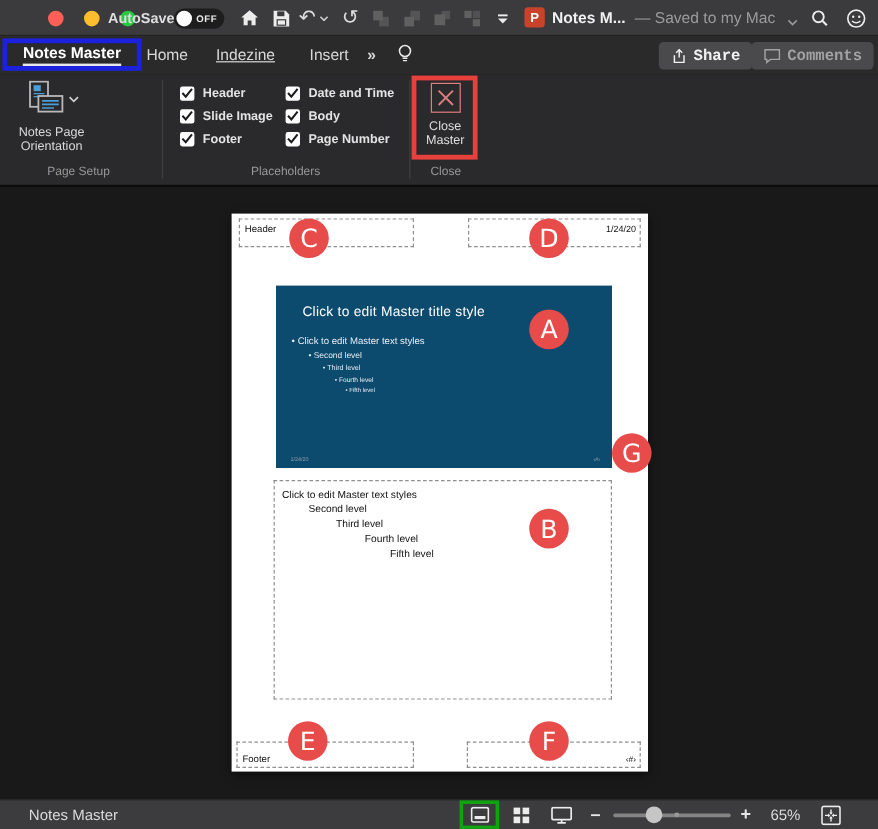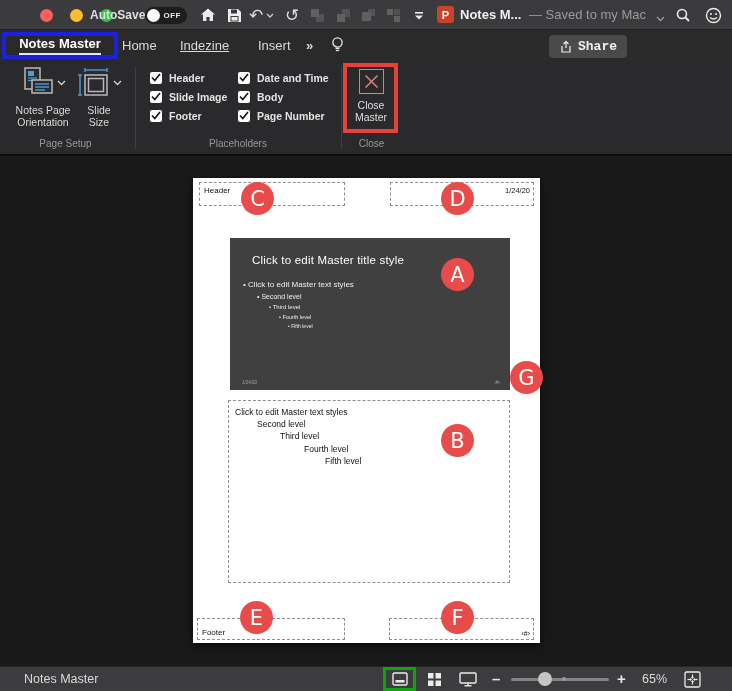--- a/index.html
+++ b/index.html
@@ -43,21 +43,21 @@
   .chk-lbl { font-size:10.5px; font-weight:bold; color:#e3e3e3; white-space:nowrap; }
   .close-annotation { position:absolute; left:343px; top:1px; width:55px; height:70px; border:4px solid #e8403c; }
   .close-btn { position:absolute; left:352px; top:7px; width:38px; display:flex; flex-direction:column; align-items:center; }
   .close-x { width:25px; height:25px; border:1.5px solid #de7d7d; display:flex; align-items:center; justify-content:center; }
   .close-lbl { font-size:10.5px; color:#dedede; line-height:12px; text-align:center; margin-top:5px; }
   
   .canvas { position:absolute; left:0; top:156px; width:732px; height:510px; background:#191919; }
   .page { position:absolute; left:193px; top:22px; width:347px; height:465px; background:#fff; box-shadow:0 3px 8px rgba(0,0,0,.6); }
   .ph { position:absolute; border:1px dashed #8f8f8f; color:#1a1a1a; }
   .ph-txt { position:absolute; font-size:8px; color:#111; }
-  .slideimg { position:absolute; left:37px; top:60px; width:280px; height:152px; background:#404040; color:#fff; }
+  .slideimg { position:absolute; left:37px; top:60px; width:280px; height:152px; background:#0c4a6e; color:#fff; }
   .sl-title { position:absolute; left:22px; top:16px; font-size:11.5px; letter-spacing:.2px; color:#fdfdfd; }
   .sl-b { position:absolute; color:#e9edf2; white-space:nowrap; }
   .sl-b::before { content:"• "; }
   .sl-tiny { position:absolute; bottom:5px; font-size:4.5px; color:#97a2ae; }
   .body-line { font-size:8.5px; line-height:12.2px; color:#111; white-space:nowrap; }
   .circ { position:absolute; width:33px; height:33px; border-radius:50%; background:#e74c4a; color:#fff;
           display:flex; align-items:center; justify-content:center; font-size:21px; font-family:"DejaVu Sans", sans-serif; }
   
   .statusbar { position:absolute; left:0; top:666px; width:732px; height:25px; background:#3c3c3e; border-top:1px solid #262626; }
   .sb-label { position:absolute; left:24px; top:5px; font-size:12.5px; color:#dadada; }
@@ -185,20 +185,26 @@
     </div>
 
     <div class="pill-btn" style="left:549px; color:#f2f2f2;">
       <svg width="14" height="14" viewBox="0 0 14 14">
           <path d="M3 6 V12 H11 V6" fill="none" stroke="#f2f2f2" stroke-width="1.2"></path>
           <line x1="7" y1="8" x2="7" y2="1.5" stroke="#f2f2f2" stroke-width="1.2"></line>
           <polyline points="4.5,4 7,1.5 9.5,4" fill="none" stroke="#f2f2f2" stroke-width="1.2"></polyline>
         </svg>
       <span>Share</span>
     </div>
+    <div class="pill-btn" style="left:626px; color:#a2a2a2;">
+      <svg width="15" height="14" viewBox="0 0 15 14">
+          <path d="M1.5 1.5 H13.5 V9.5 H6 L3 12 V9.5 H1.5 Z" fill="none" stroke="#a2a2a2" stroke-width="1.2"></path>
+        </svg>
+      <span>Comments</span>
+    </div>
   </div>
 
   <div class="ribbon">
 
     <div class="bigbtn" style="left:12px; width:62px;">
       <div style="display:flex; align-items:center; height:34px;">
         <svg width="34" height="32" viewBox="0 0 34 32">
           <rect x="5" y="1" width="15" height="21" fill="none" stroke="#b9b9b9" stroke-width="1.5"></rect>
           <rect x="8" y="4" width="6" height="5" fill="#4a9fd8"></rect>
           <line x1="8" y1="11" x2="17" y2="11" stroke="#4a9fd8" stroke-width="1.2"></line>
@@ -209,39 +215,20 @@
           <line x1="15" y1="23" x2="25" y2="23" stroke="#4a9fd8" stroke-width="1.4"></line>
         </svg>
         <svg class="chevron-down" width="9" height="6" viewBox="0 0 9 6">
             <polyline points="1,1 4.5,4.5 8,1" fill="none" stroke="#cfcfcf" stroke-width="1.4"></polyline>
           </svg>
       </div>
       <div class="lbl"><span>Notes Page</span><br>
         <span>Orientation</span></div>
     </div>
 
-    <div class="bigbtn" style="left:75px; width:48px;">
-      <div style="display:flex; align-items:center; height:34px;">
-        <svg width="34" height="32" viewBox="0 0 34 32">
-          <line x1="9" y1="3" x2="31" y2="3" stroke="#4a9fd8" stroke-width="1.4"></line>
-          <line x1="9" y1="1" x2="9" y2="5" stroke="#4a9fd8" stroke-width="1.4"></line>
-          <line x1="31" y1="1" x2="31" y2="5" stroke="#4a9fd8" stroke-width="1.4"></line>
-          <line x1="4" y1="8" x2="4" y2="28" stroke="#4a9fd8" stroke-width="1.4"></line>
-          <line x1="2" y1="8" x2="6" y2="8" stroke="#4a9fd8" stroke-width="1.4"></line>
-          <line x1="2" y1="28" x2="6" y2="28" stroke="#4a9fd8" stroke-width="1.4"></line>
-          <rect x="9" y="8" width="22" height="20" fill="none" stroke="#b9b9b9" stroke-width="1.5"></rect>
-          <rect x="12.5" y="11.5" width="15" height="13" fill="none" stroke="#b9b9b9" stroke-width="1.5"></rect>
-        </svg>
-        <svg class="chevron-down" width="9" height="6" viewBox="0 0 9 6">
-            <polyline points="1,1 4.5,4.5 8,1" fill="none" stroke="#cfcfcf" stroke-width="1.4"></polyline>
-          </svg>
-      </div>
-      <div class="lbl"><span>Slide</span><br>
-        <span>Size</span></div>
-    </div>
 
     <div class="grp-label" style="left:28px; width:75px;">Page Setup</div>
     <div class="vdiv" style="left:135px;"></div>
 
     <div class="chk-row" style="left:150px; top:9px;">
       <div class="chk-box">
           <svg width="10" height="9" viewBox="0 0 10 9">
             <polyline points="1,4.5 3.8,7.5 9,1" fill="none" stroke="#1b1b1b" stroke-width="1.7"></polyline>
           </svg>
         </div>

